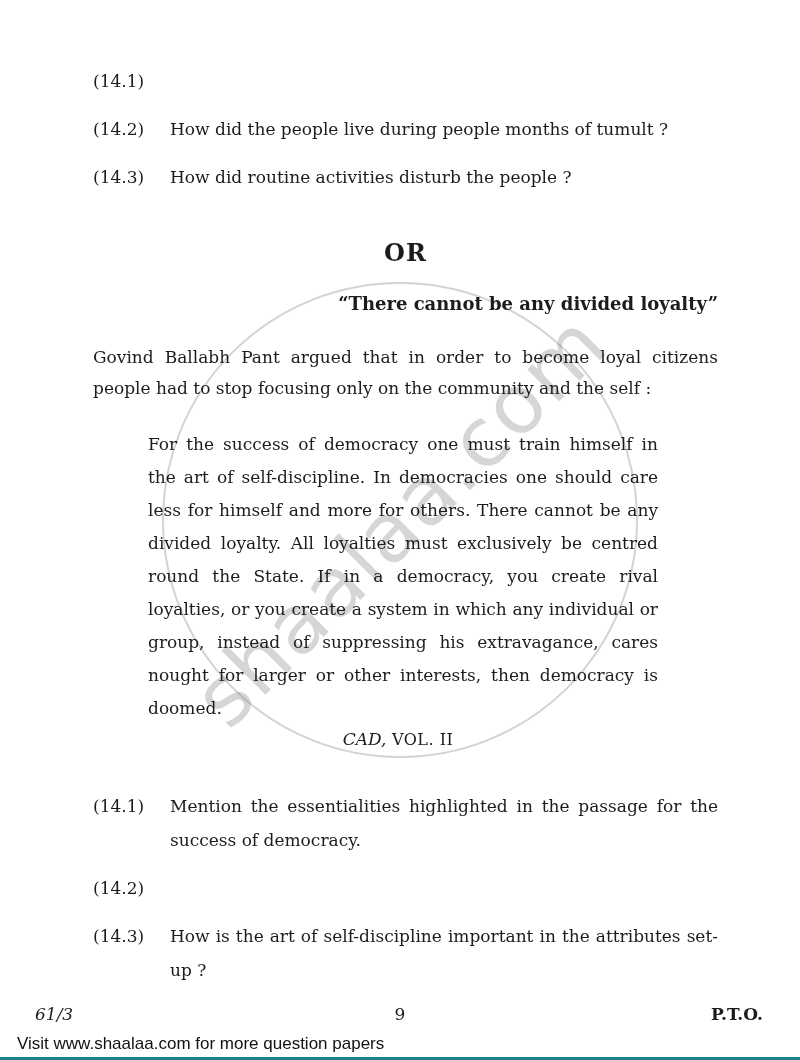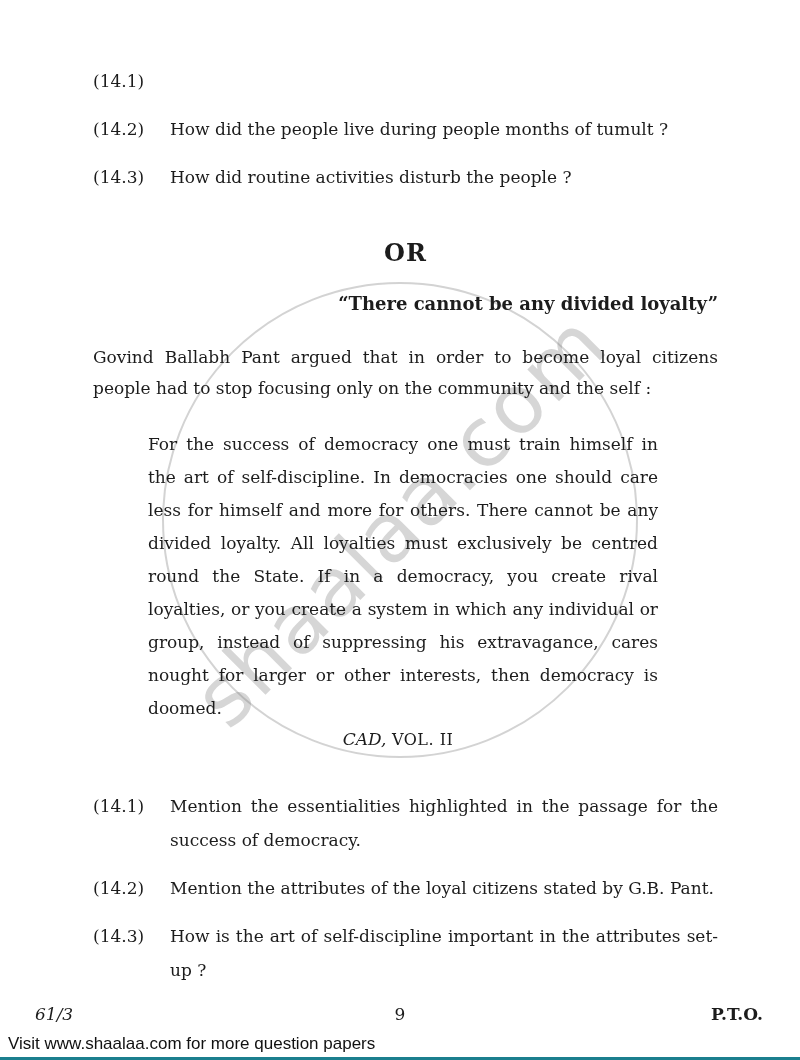--- a/index.html
+++ b/index.html
@@ -105,21 +105,21 @@
     font-size: 17px;
   }
   .footer .left  { position: absolute; left: 35px; font-style: italic; }
   .footer .center{ position: absolute; left: 50%; transform: translateX(-50%); }
   .footer .right { position: absolute; right: 37px; font-weight: bold; }
   .bottom-bar {
     position: absolute;
     z-index: 1;
     left: 0; right: 0; bottom: 0;
     height: 30px;
-    padding-left: 8px;
+    padding-left: 17px;
     font-family: "Liberation Sans", sans-serif;
     font-size: 17px;
     color: #111;
     display: flex;
     align-items: center;
     border-bottom: 3px solid #1b7f8e;
     background: #ffffff;
   }
 </style>
 </head>
@@ -160,21 +160,20 @@
       <span class="cad">CAD,</span><span class="vol"> VOL. II</span>
     </div>
 
     <div class="bottom-questions">
       <div class="q-row">
         <span class="q-num">(14.1)</span>
         <span class="q-text">Mention the essentialities highlighted in the passage for the success of democracy.</span>
       </div>
       <div class="q-row">
         <span class="q-num">(14.2)</span>
-        <span class="q-text">Mention the attributes of the loyal citizens stated by G.B. Pant.</span>
       </div>
       <div class="q-row">
         <span class="q-num">(14.3)</span>
         <span class="q-text">How is the art of self-discipline important in the attributes set-up ?</span>
       </div>
     </div>
 
   </div>
 
   <div class="footer">

